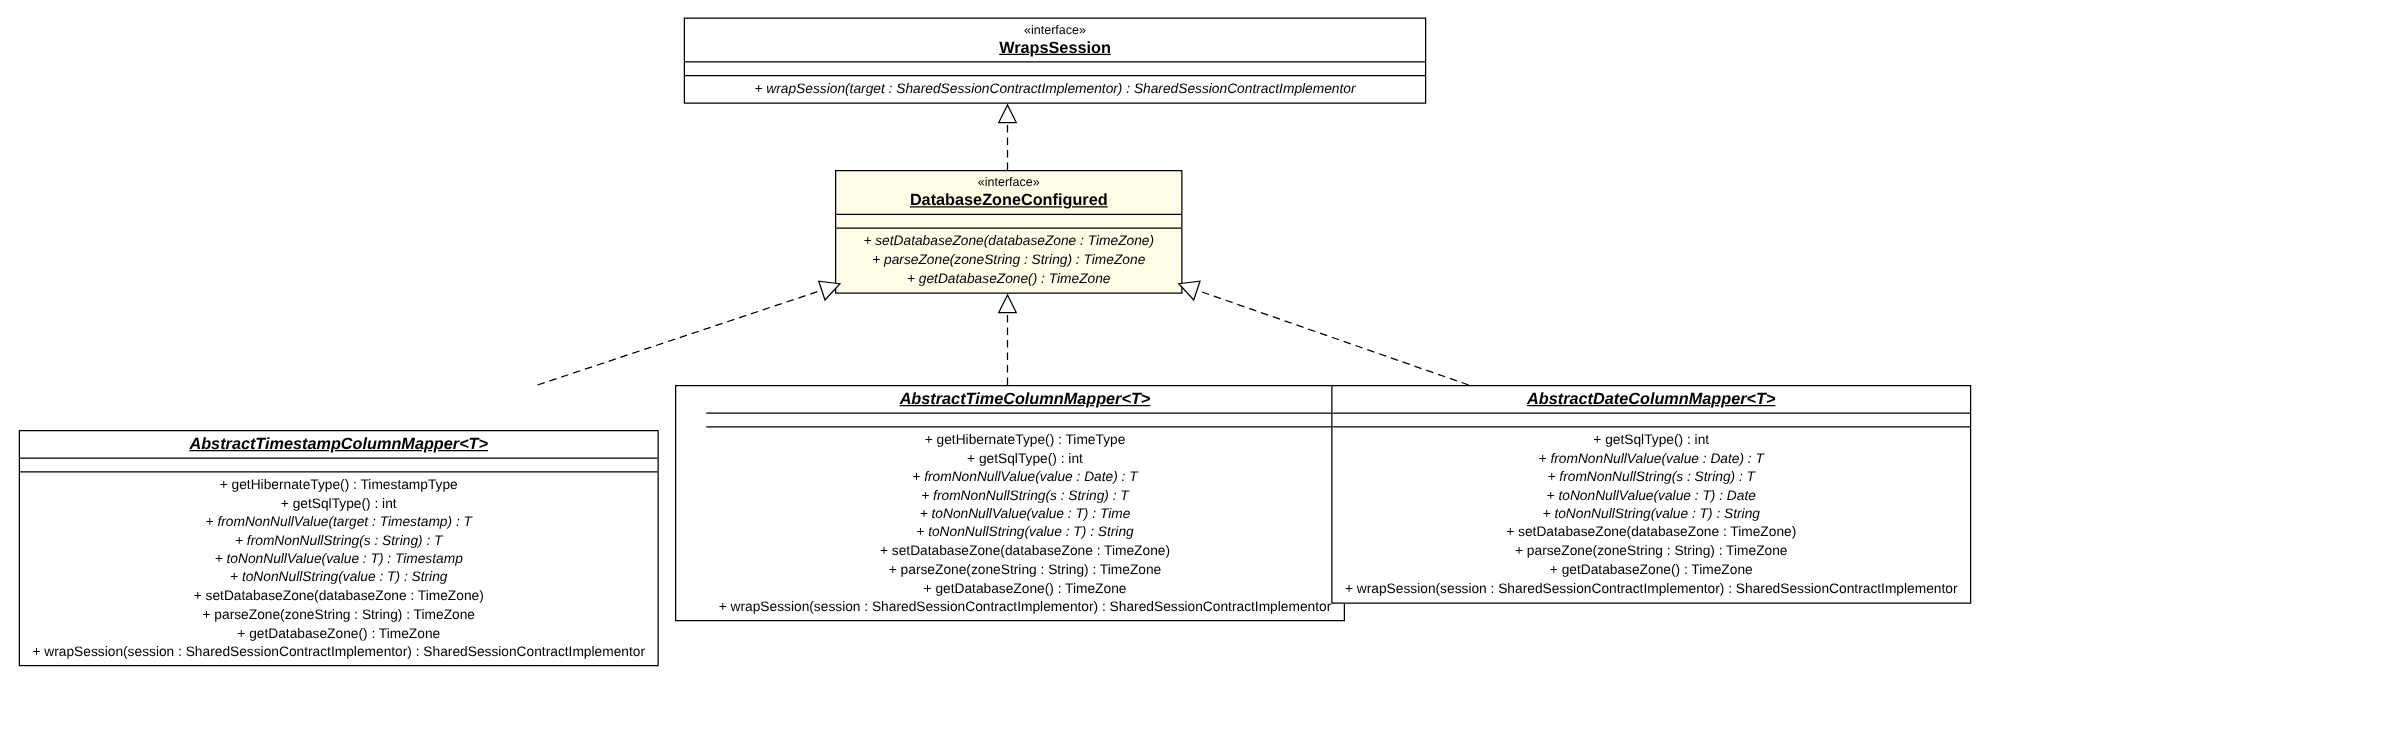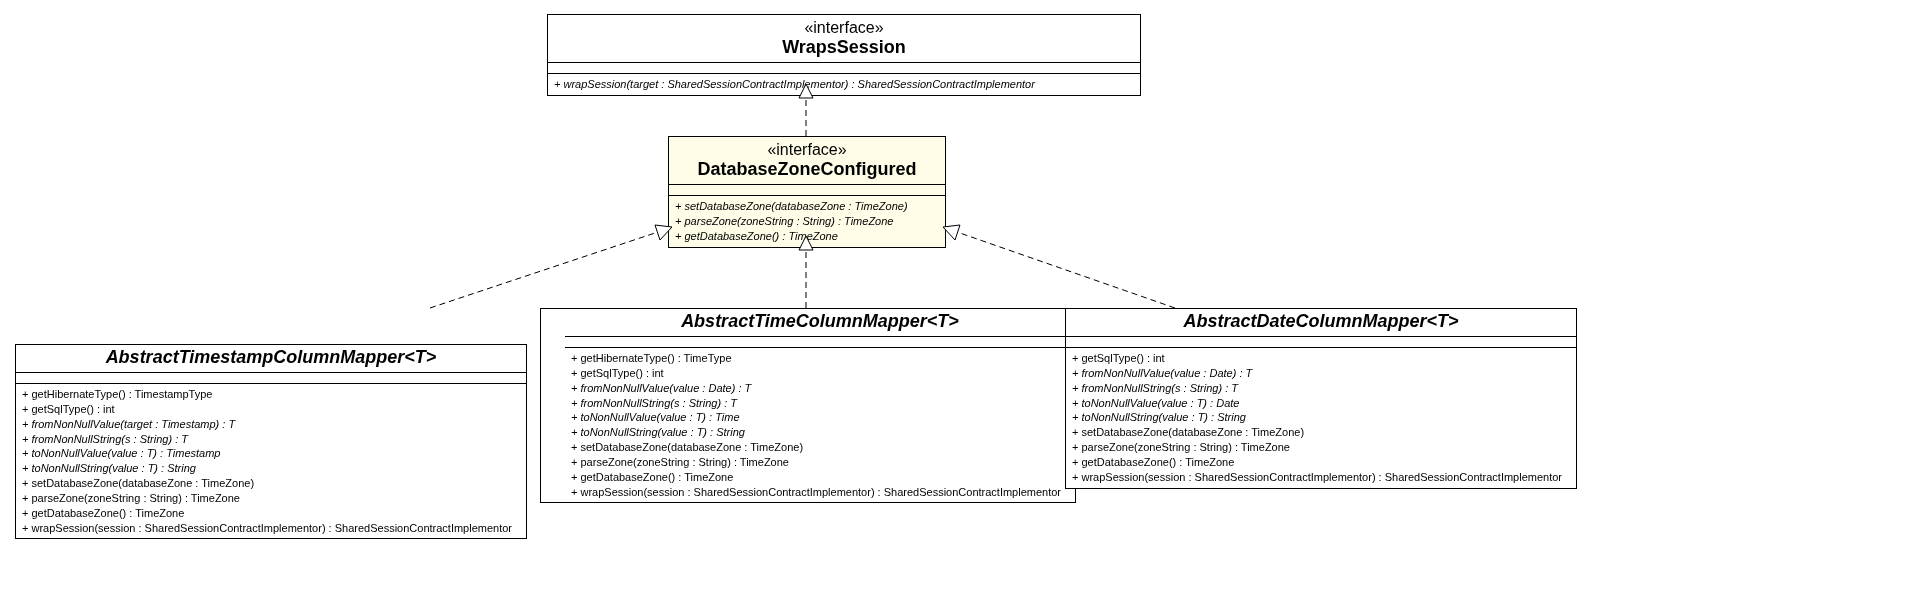--- a/index.html
+++ b/index.html
@@ -24,37 +24,39 @@
     border-bottom: 1px solid #000;
     padding: 2px 6px;
   }
   .compartment:last-child {
     border-bottom: none;
   }
   .title-compartment {
     text-align: center;
   }
   .stereotype {
-    font-size: 16px;
+    font-size: 10px;
     padding-top: 2px;
   }
   .classname {
     font-weight: bold;
-    font-size: 18px;
+    font-size: 13px;
     padding-bottom: 2px;
+    text-decoration: underline;
   }
   .classname.italic {
     font-style: italic;
   }
   .empty-compartment {
     min-height: 6px;
   }
   .method-list {
     padding: 3px 6px;
     line-height: 1.35;
+    text-align: center;
   }
   .method {
     white-space: nowrap;
   }
   .method.italic {
     font-style: italic;
   }
   svg.connectors {
     position: absolute;
     top: 0;

